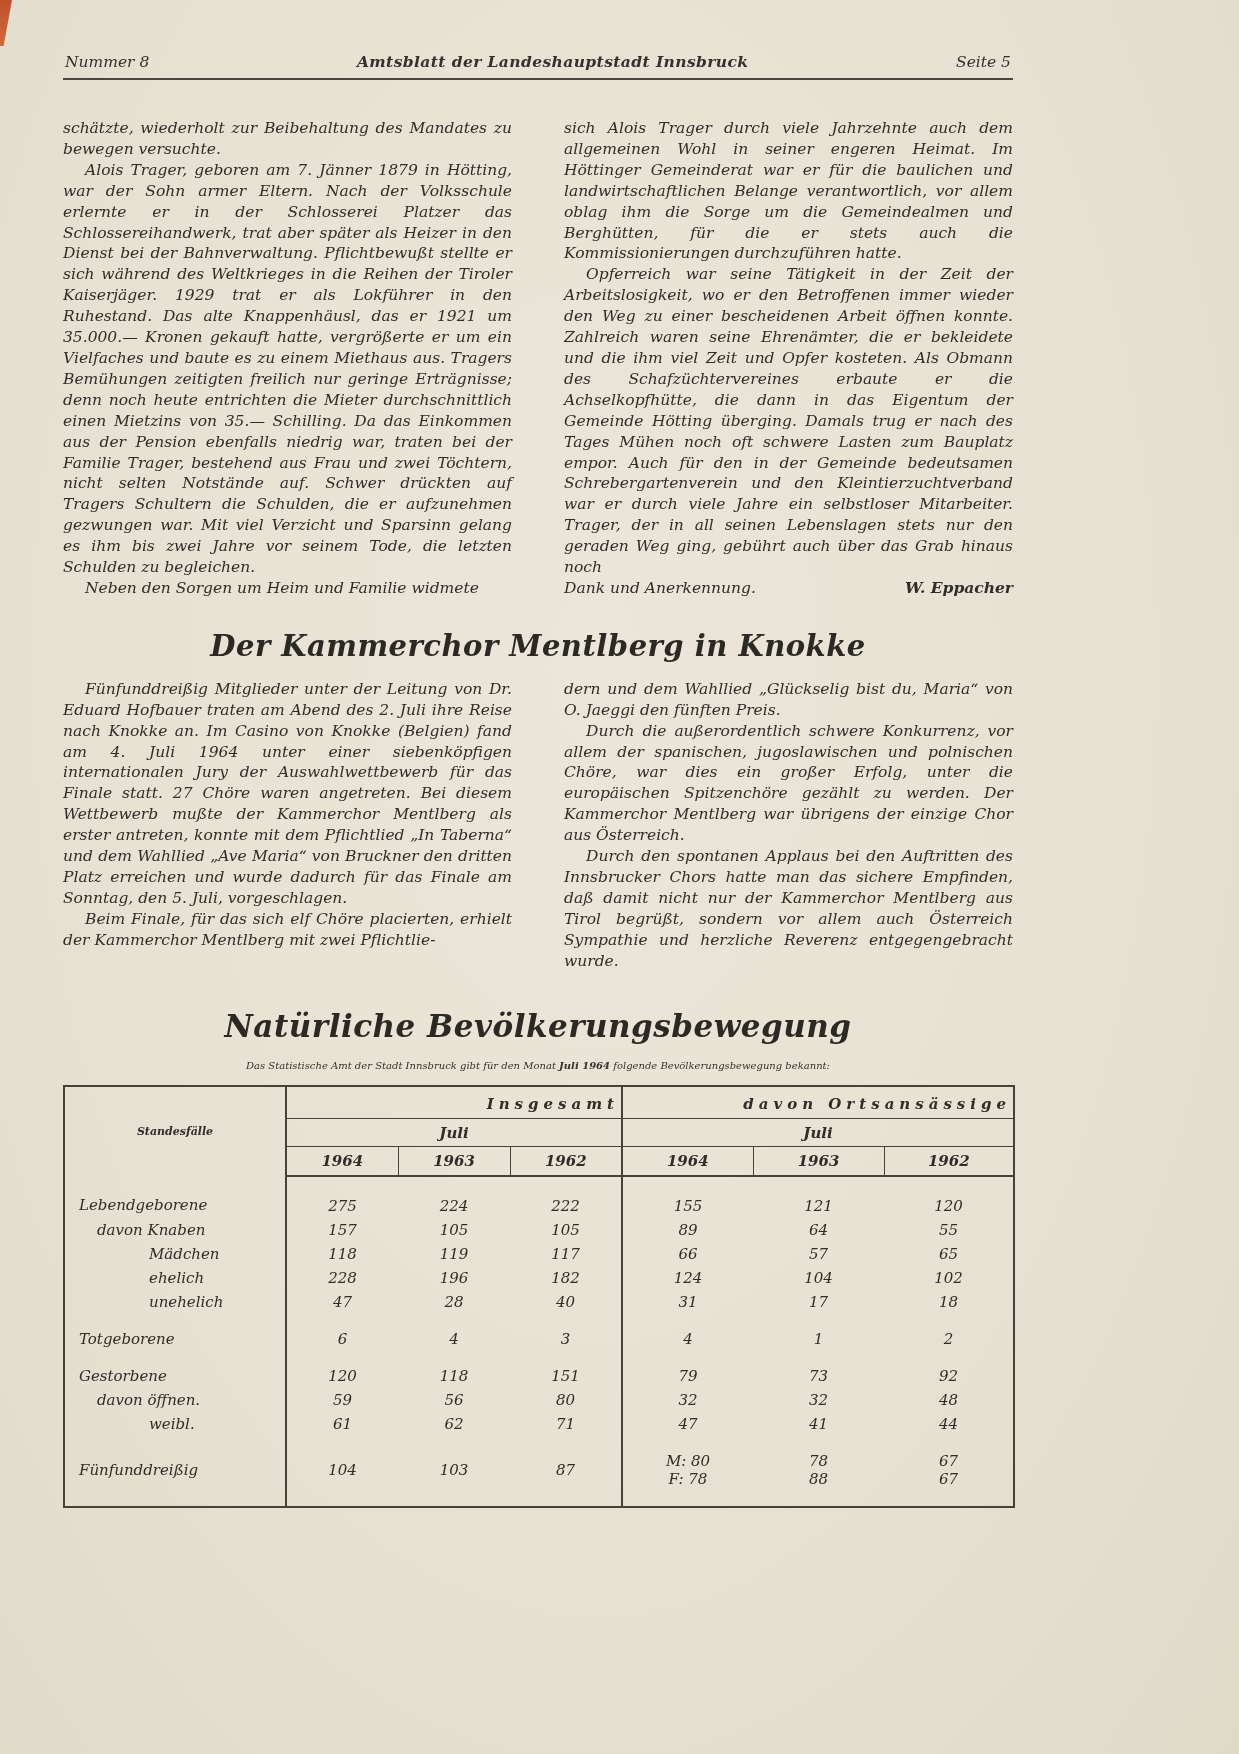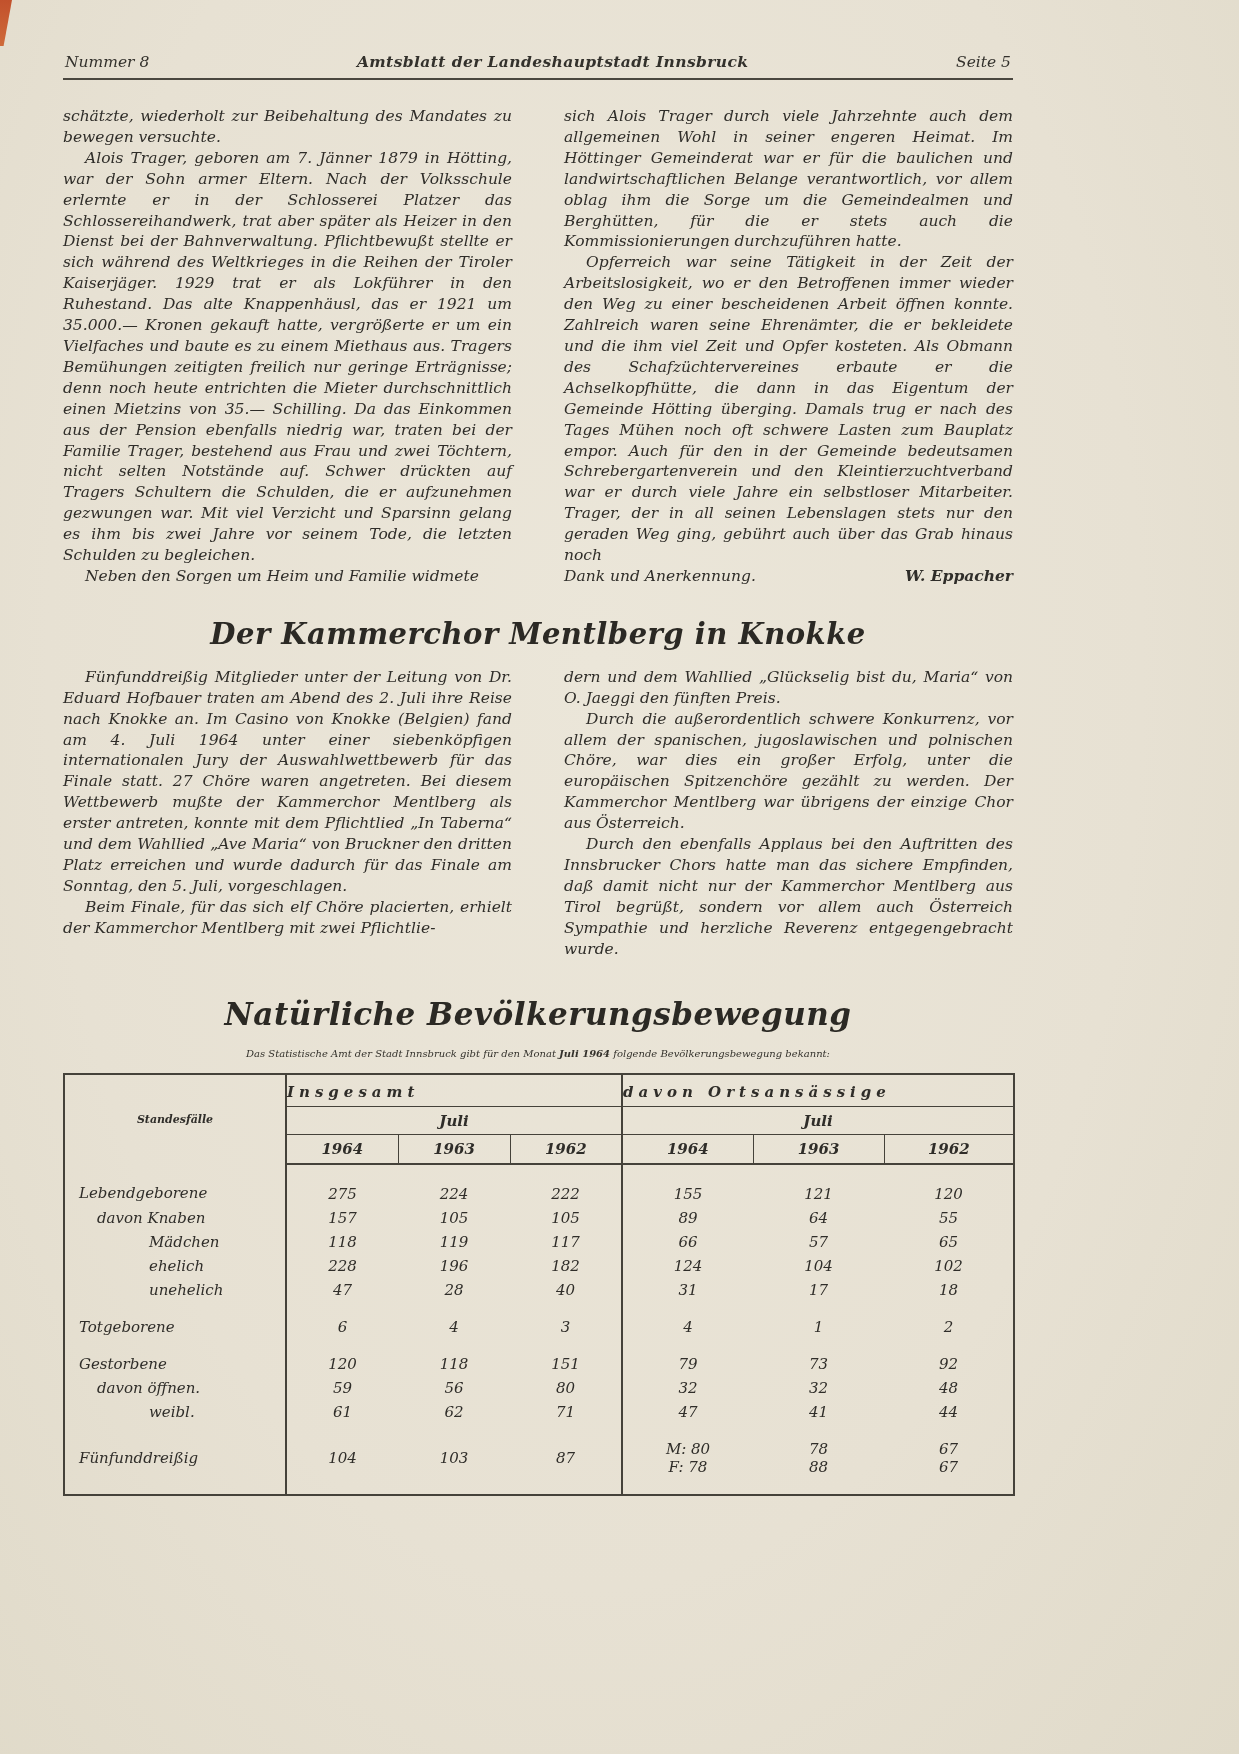--- a/index.html
+++ b/index.html
@@ -23,21 +23,21 @@
   
   .masthead {
     display:flex; justify-content:space-between; align-items:baseline;
     font-size:15.5px; padding:0 2px 7px 2px;
     border-bottom:2px solid #4a473f;
     color:#33312c;
   }
   .masthead .mid { font-weight:bold; letter-spacing:0.4px; }
 
   
-  .two-col { display:flex; justify-content:space-between; margin-top:26px; }
+  .two-col { display:flex; justify-content:space-between; margin-top:38px; }
   .col { width:449px; text-align:justify; font-size:15.5px; line-height:20.9px; }
   .col p.indent { text-indent:22px; }
   .sig-line { display:flex; justify-content:space-between; }
   .sig-line .sig { font-weight:bold; }
 
   h2.choir-title {
     text-align:center; font-size:29px; font-weight:bold;
     margin:30px 0 16px 0; color:#2b2924; letter-spacing:0.5px;
   }
   h2.stats-title {
@@ -50,21 +50,21 @@
   
   table.stats-table {
     width:950px; border-collapse:collapse; table-layout:fixed;
     border:2px solid #45423a; font-size:15px; color:#2f2d29;
   }
   .stats-table th { font-weight:bold; }
   .th-standes {
     border-right:2px solid #45423a; text-align:center;
     font-weight:normal; font-size:11px;
   }
-  .th-group { letter-spacing:5px; padding:8px 8px 5px 0; border-bottom:1.5px solid #45423a; text-align:left; }
+  .th-group { letter-spacing:5px; padding:8px 2px 5px 0; border-bottom:1.5px solid #45423a; text-align:right; }
   .gdiv { border-right:2px solid #45423a; }
   .th-month { padding:5px 0 4px 0; border-bottom:1.5px solid #45423a; text-align:center; }
   .th-year { padding:5px 0 5px 0; border-bottom:2px solid #45423a; border-right:1px solid #45423a; text-align:center; font-weight:normal; }
   .th-year.ylast { border-right:none; }
   .th-year.gdiv { border-right:2px solid #45423a; }
 
   .stats-table tbody td { padding:3px 4px; }
   .stats-table tbody tr:first-child td { padding-top:20px; }
   .stats-table tbody tr:last-child td { padding-bottom:18px; }
   .stats-table tbody tr.gap td { padding-top:16px; }
@@ -107,21 +107,21 @@
     <h2 class="choir-title">Der Kammerchor Mentlberg in Knokke</h2>
 
     <section class="two-col" style="margin-top:6px;gap:20px;">
       <div class="col">
           <p class="indent">Fünfunddreißig Mitglieder unter der Leitung von Dr. Eduard Hofbauer traten am Abend des 2. Juli ihre Reise nach Knokke an. Im Casino von Knokke (Belgien) fand am 4. Juli 1964 unter einer siebenköpfigen internationalen Jury der Auswahlwettbewerb für das Finale statt. 27 Chöre waren angetreten. Bei diesem Wettbewerb mußte der Kammerchor Mentlberg als erster antreten, konnte mit dem Pflichtlied „In Taberna“ und dem Wahllied „Ave Maria“ von Bruckner den dritten Platz erreichen und wurde dadurch für das Finale am Sonntag, den 5. Juli, vorgeschlagen.</p>
           <p class="indent">Beim Finale, für das sich elf Chöre placierten, erhielt der Kammerchor Mentlberg mit zwei Pflichtlie-</p>
         </div>
       <div class="col">
           <p class="">dern und dem Wahllied „Glückselig bist du, Maria“ von O. Jaeggi den fünften Preis.</p>
           <p class="indent">Durch die außerordentlich schwere Konkurrenz, vor allem der spanischen, jugoslawischen und polnischen Chöre, war dies ein großer Erfolg, unter die europäischen Spitzenchöre gezählt zu werden. Der Kammerchor Mentlberg war übrigens der einzige Chor aus Österreich.</p>
-          <p class="indent">Durch den ebenfalls Applaus bei den Auftritten des Innsbrucker Chors hatte man das sichere Empfinden, daß damit nicht nur der Kammerchor Mentlberg aus Tirol begrüßt, sondern vor allem auch Österreich Sympathie und herzliche Reverenz entgegengebracht wurde.</p>
+          <p class="indent">Durch den spontanen Applaus bei den Auftritten des Innsbrucker Chors hatte man das sichere Empfinden, daß damit nicht nur der Kammerchor Mentlberg aus Tirol begrüßt, sondern vor allem auch Österreich Sympathie und herzliche Reverenz entgegengebracht wurde.</p>
         </div>
     </section>
 
     <h2 class="stats-title">Natürliche Bevölkerungsbewegung</h2>
 
     <p class="subtitle"><span>Das Statistische Amt der Stadt Innsbruck gibt für den Monat </span><b>Juli 1964</b><span> folgende Bevölkerungsbewegung bekannt:</span></p>
 
     <table class="stats-table">
       <colgroup>
         <col style="width:222px">

